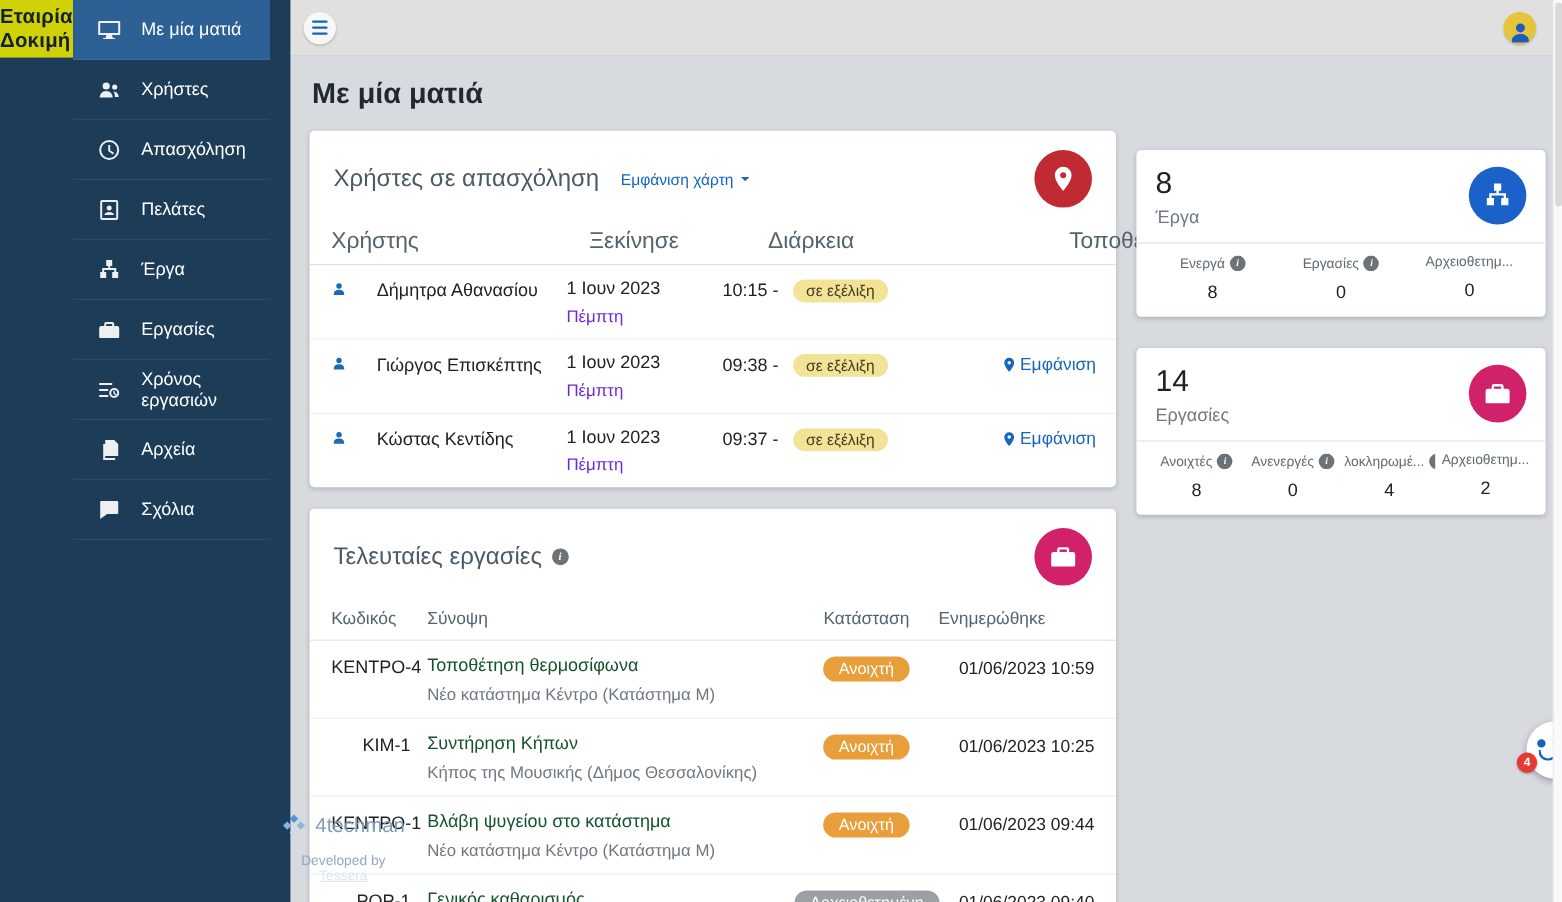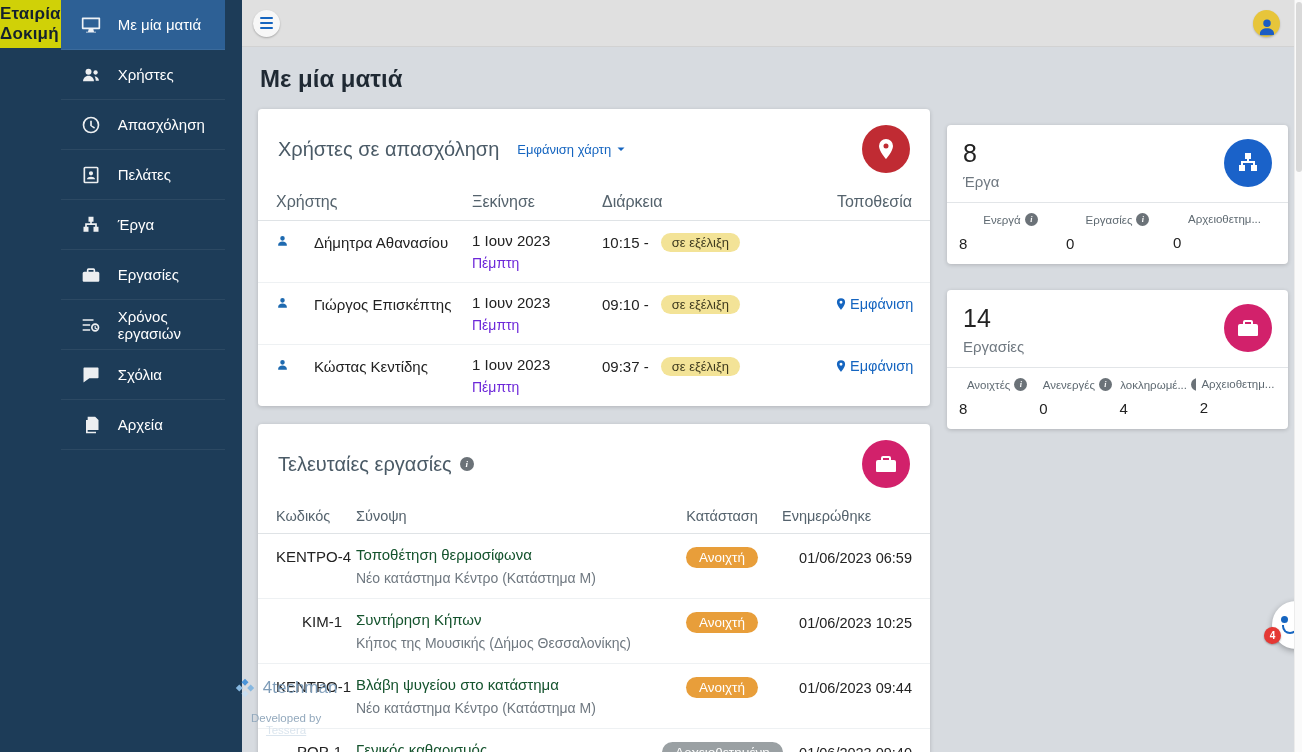--- a/index.html
+++ b/index.html
@@ -79,22 +79,22 @@
   .info-icon {
     display: inline-flex; align-items: center; justify-content: center;
     width: 14px; height: 14px; border-radius: 50%; background: #6b7278; color: #fff;
     font-size: 9px; font-style: italic; font-weight: 700;
     font-family: "Liberation Serif", serif; cursor: pointer; flex: 0 0 14px;
   }
   .title-info { margin-left: 8px; }
 
   
   .u-head, .u-row { display: grid; grid-template-columns: 196px 130px 232px 1fr; padding: 0 18px; }
-  .u-head { height: 38px; align-items: center; color: #55636d; font-size: 16px;
-    border-bottom: 1px solid #dfe3e6; }
+  .u-head { height: 38px; align-items: center; color: #55636d; font-size: 19px;
+    border-bottom: 1px solid #dfe3e6; gap: 19px; }
   .u-head .uh-loc { text-align: right; }
   .u-row { padding-top: 11px; padding-bottom: 11px; border-bottom: 1px solid #eef1f3; align-items: start; }
   .u-row:last-child { border-bottom: none; }
   .name-cell { display: flex; align-items: flex-start; gap: 25px; font-size: 15px; color: #222; padding-top: 2px; }
   .row-user-icon { color: #1e6ab0; margin-top: 1px; }
   .date-main { font-size: 15px; color: #222; }
   .date-sub { font-size: 14px; color: #6d28d9; margin-top: 6px; }
   .dur-cell { display: flex; align-items: center; gap: 12px; padding-top: 1px; }
   .dur-time { font-size: 15px; color: #222; }
   .badge-progress { background: #f3e397; color: #3e3a1f; font-size: 13px;
@@ -120,21 +120,21 @@
     padding: 3px 13px; border-radius: 12px; white-space: nowrap; }
   .badge-open { background: #e89e3a; }
   .badge-archived { background: #9aa0a3; }
   .upd-cell { text-align: right; font-size: 14.5px; color: #222; padding-top: 4px; white-space: nowrap; }
 
   
   .sum-head { display: flex; align-items: flex-start; padding: 14px 16px 12px; }
   .sum-nums .count { font-size: 25px; color: #222; }
   .sum-nums .lbl { font-size: 15px; color: #6f7880; margin-top: 5px; }
   .stat-row { border-top: 1px solid #e2e5e8; display: flex; padding: 10px 10px 12px; }
-  .stat-cell { flex: 1; min-width: 0; text-align: left; padding: 0 2px; }
+  .stat-cell { flex: 1; min-width: 0; text-align: center; padding: 0 2px; }
   .stat-label { display: flex; align-items: center; justify-content: center; gap: 4px;
     font-size: 11.5px; color: #5f6a72; white-space: nowrap; overflow: hidden; }
   .stat-label .info-icon { width: 13px; height: 13px; flex: 0 0 13px; font-size: 8px; }
   .stat-value { font-size: 15px; color: #222; margin-top: 9px; }
 
   
   .scrollbar { position: absolute; right: 0; top: 0; bottom: 0; width: 8px;
     background: #fafafa; border-left: 1px solid #ececec; z-index: 20; }
   .scroll-thumb { position: absolute; top: 2px; left: 1px; width: 6px; height: 170px;
     background: #d9d9d9; border-radius: 3px; cursor: pointer; }
@@ -216,32 +216,32 @@
       <span class="nav-icon">
           <svg viewBox="0 0 24 24" width="20" height="20">
             <path fill="currentColor" d="M2 5h13v2H2zM2 11h9v2H2zM2 17h9v2H2zM17 10a5 5 0 1 0 0 10 5 5 0 0 0 0-10zm0 2a3 3 0 1 1 0 6 3 3 0 0 1 0-6zm-.7 1h1.4v2.3l1.8 1-.7 1.2-2.5-1.4z"></path>
           </svg>
         </span>
       <span class="nav-label">Χρόνος εργασιών</span>
     </div>
     <div class="nav-item">
       <span class="nav-icon">
           <svg viewBox="0 0 24 24" width="20" height="20">
+            <path fill="currentColor" d="M8 2h9l4 4v12H8zM6 6v16h12v-2H8V6z"></path>
+          </svg>
+        </span>
+      <span class="nav-label">Αρχεία</span>
+    </div>
+    <div class="nav-item">
+      <span class="nav-icon">
+          <svg viewBox="0 0 24 24" width="20" height="20">
             <path fill="currentColor" d="M4 3h16a1 1 0 0 1 1 1v11a1 1 0 0 1-1 1h-10l-7 5V4a1 1 0 0 1 1-1z"></path>
           </svg>
         </span>
       <span class="nav-label">Σχόλια</span>
-    </div>
-    <div class="nav-item">
-      <span class="nav-icon">
-          <svg viewBox="0 0 24 24" width="20" height="20">
-            <path fill="currentColor" d="M8 2h9l4 4v12H8zM6 6v16h12v-2H8V6z"></path>
-          </svg>
-        </span>
-      <span class="nav-label">Αρχεία</span>
     </div>
   </nav>
   <div class="sidebar-footer">
     <div class="logo-row">
       <span>
           <svg viewBox="0 0 24 24" width="20" height="20">
             <path fill="#4a94d8" d="M12 1l4.2 4.2L12 9.4 7.8 5.2z"></path>
             <path fill="#86b7e0" d="M5.2 7.8l4.2 4.2-4.2 4.2L1 12z"></path>
             <path fill="#86b7e0" d="M18.8 7.8L23 12l-4.2 4.2-4.2-4.2z"></path>
             <path fill="#c9dff1" d="M12 14.6l4.2 4.2L12 23l-4.2-4.2z"></path>
@@ -328,21 +328,21 @@
                     <path fill="currentColor" d="M12 2a4.2 4.2 0 1 1 0 8.4A4.2 4.2 0 0 1 12 2zm0 10c4.4 0 8 2.3 8 6.2V20H4v-1.8C4 14.3 7.6 12 12 12z"></path>
                   </svg>
                 </span>
               <span>Γιώργος Επισκέπτης</span>
             </div>
             <div>
               <div class="date-main">1 Ιουν 2023</div>
               <div class="date-sub">Πέμπτη</div>
             </div>
             <div class="dur-cell">
-              <span class="dur-time">09:10 -</span>
+              <span class="dur-time">09:38 -</span>
               <span class="badge-progress">σε εξέλιξη</span>
             </div>
             <div class="loc-cell">
               <a class="loc-link">
                 <span class="pin">
                     <svg viewBox="0 0 24 24" width="14" height="14">
                       <path fill="currentColor" d="M12 2a7 7 0 0 0-7 7c0 5.2 7 13 7 13s7-7.8 7-13a7 7 0 0 0-7-7zm0 9.5A2.5 2.5 0 1 1 14.5 9 2.5 2.5 0 0 1 12 11.5z"></path>
                     </svg>
                   </span>
                 <span>Εμφάνιση</span>
@@ -399,21 +399,21 @@
 
           <div class="t-row">
             <div class="code-cell">ΚΕΝΤΡΟ-4</div>
             <div class="sum-cell">
               <a class="sum-link">Τοποθέτηση θερμοσίφωνα</a>
               <div class="sum-detail">Νέο κατάστημα Κέντρο (Κατάστημα Μ)</div>
             </div>
             <div class="status-cell">
               <span class="badge-status badge-open">Ανοιχτή</span>
             </div>
-            <div class="upd-cell">01/06/2023 06:59</div>
+            <div class="upd-cell">01/06/2023 10:59</div>
           </div>
 
           <div class="t-row">
             <div class="code-cell">ΚΙΜ-1</div>
             <div class="sum-cell">
               <a class="sum-link">Συντήρηση Κήπων</a>
               <div class="sum-detail">Κήπος της Μουσικής (Δήμος Θεσσαλονίκης)</div>
             </div>
             <div class="status-cell">
               <span class="badge-status badge-open">Ανοιχτή</span>

